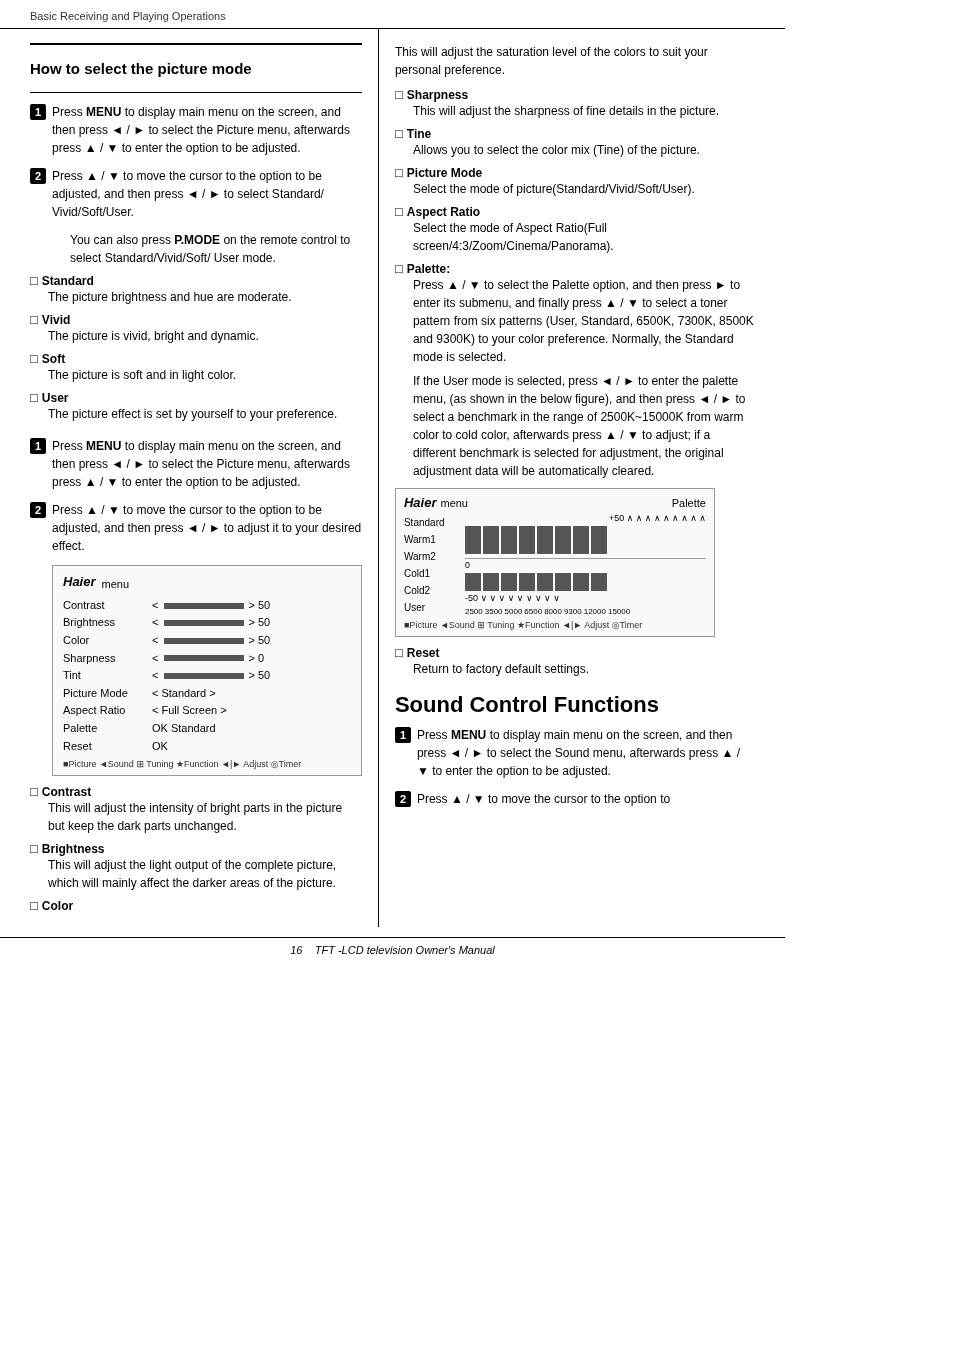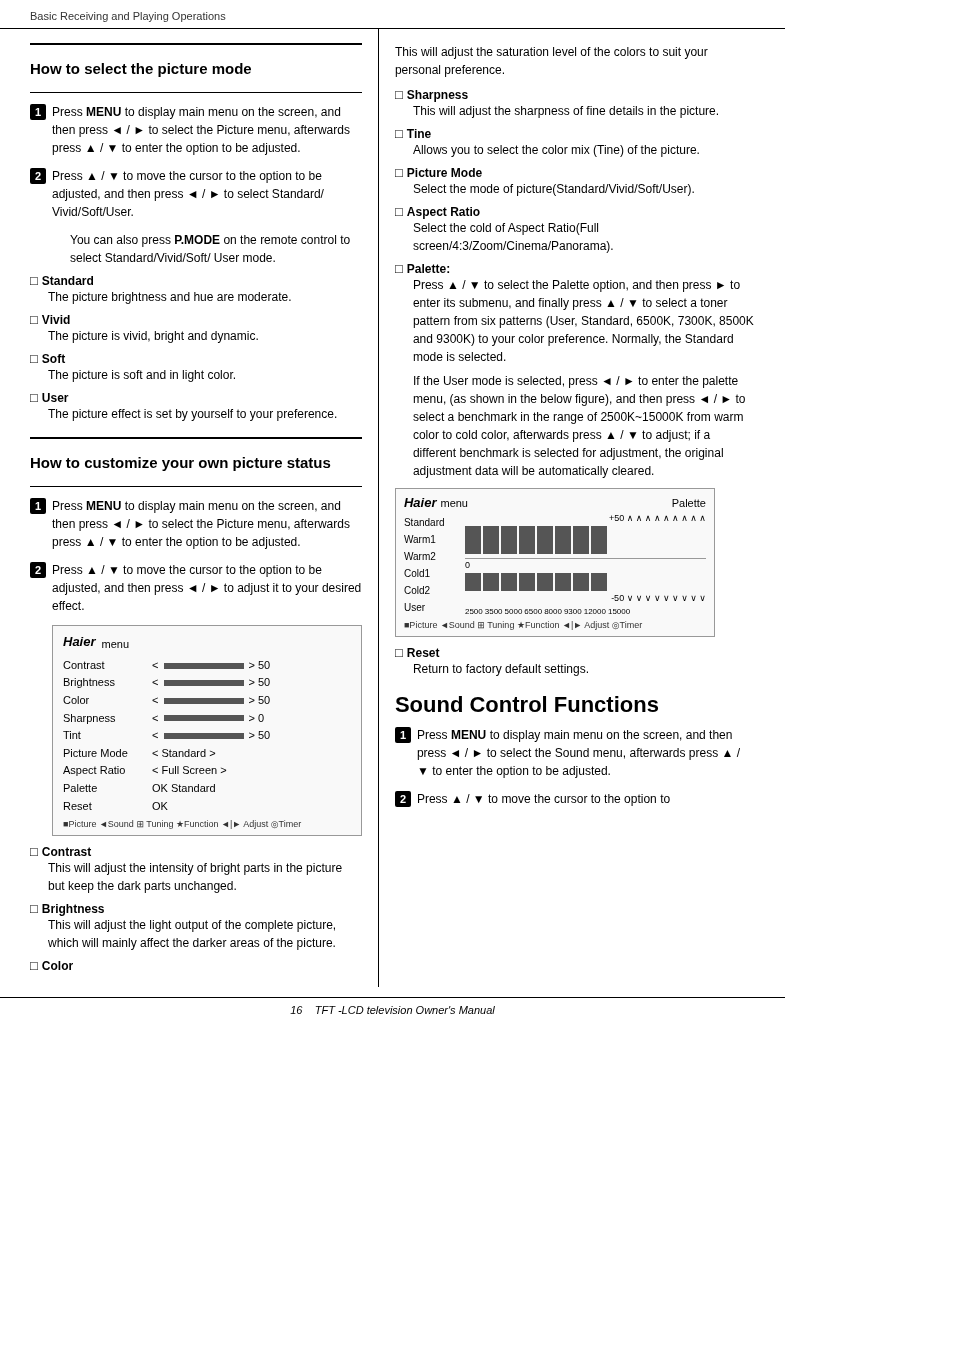--- a/index.html
+++ b/index.html
@@ -212,21 +212,20 @@
         <div class="sub-item-title">Soft</div>
         <div class="sub-item-desc">The picture is soft and in light color.</div>
       </div>
 
       <div class="sub-item">
         <div class="sub-item-title">User</div>
         <div class="sub-item-desc">The picture effect is set by yourself to your preference.</div>
       </div>
 
       <div class="section-gap"></div>
-      <div class="section-title">How to customize your own picture status</div>
 
       <div class="step">
         <div class="step-num">1</div>
         <div class="step-text">
           Press <b>MENU</b> to display main menu on the screen, and then press ◄ / ► to select the Picture menu, afterwards press ▲ / ▼ to enter the option to be adjusted.
         </div>
       </div>
 
       <div class="step">
         <div class="step-num">2</div>
@@ -322,21 +321,21 @@
         <div class="sub-item-desc">Allows you to select the color mix (Tine) of the picture.</div>
       </div>
 
       <div class="sub-item">
         <div class="sub-item-title">Picture Mode</div>
         <div class="sub-item-desc">Select the mode of picture(Standard/Vivid/Soft/User).</div>
       </div>
 
       <div class="sub-item">
         <div class="sub-item-title">Aspect Ratio</div>
-        <div class="sub-item-desc">Select the cold of Aspect Ratio(Full screen/4:3/Zoom/Cinema/Panorama).</div>
+        <div class="sub-item-desc">Select the mode of Aspect Ratio(Full screen/4:3/Zoom/Cinema/Panorama).</div>
       </div>
 
       <div class="sub-item">
         <div class="sub-item-title">Palette:</div>
         <div class="sub-item-desc">Press ▲ / ▼ to select the Palette option, and then press ► to enter its submenu, and finally press ▲ / ▼ to select a toner pattern from six patterns (User, Standard, 6500K, 7300K, 8500K and 9300K) to your color preference. Normally, the Standard mode is selected.</div>
         <div class="sub-item-desc" style="margin-top:6px;">If the User mode is selected, press ◄ / ► to enter the palette menu, (as shown in the below figure), and then press ◄ / ► to select a benchmark in the range of 2500K~15000K from warm color to cold color, afterwards press ▲ / ▼ to adjust; if a different benchmark is selected for adjustment, the original adjustment data will be automatically cleared.</div>
       </div>
 
       <div class="palette-box">
         <div style="display:flex;gap:4px;align-items:baseline;margin-bottom:3px;">
@@ -372,21 +371,21 @@
             <div style="display:flex;gap:2px;align-items:flex-start;">
               <div style="width:16px;height:18px;background:#555;"></div>
               <div style="width:16px;height:18px;background:#555;"></div>
               <div style="width:16px;height:18px;background:#555;"></div>
               <div style="width:16px;height:18px;background:#555;"></div>
               <div style="width:16px;height:18px;background:#555;"></div>
               <div style="width:16px;height:18px;background:#555;"></div>
               <div style="width:16px;height:18px;background:#555;"></div>
               <div style="width:16px;height:18px;background:#555;"></div>
             </div>
-            <div style="font-size:9px;text-align:right;">-50 ∨ ∨ ∨ ∨ ∨ ∨ ∨ ∨ ∨</div>
+            <div style="font-size:9px;text-align:left;">-50 ∨ ∨ ∨ ∨ ∨ ∨ ∨ ∨ ∨</div>
             <div style="font-size:8px;margin-top:2px;display:flex;gap:2px;">
               <span>2500</span>
               <span>3500</span>
               <span>5000</span>
               <span>6500</span>
               <span>8000</span>
               <span>9300</span>
               <span>12000</span>
               <span>15000</span>
             </div>

